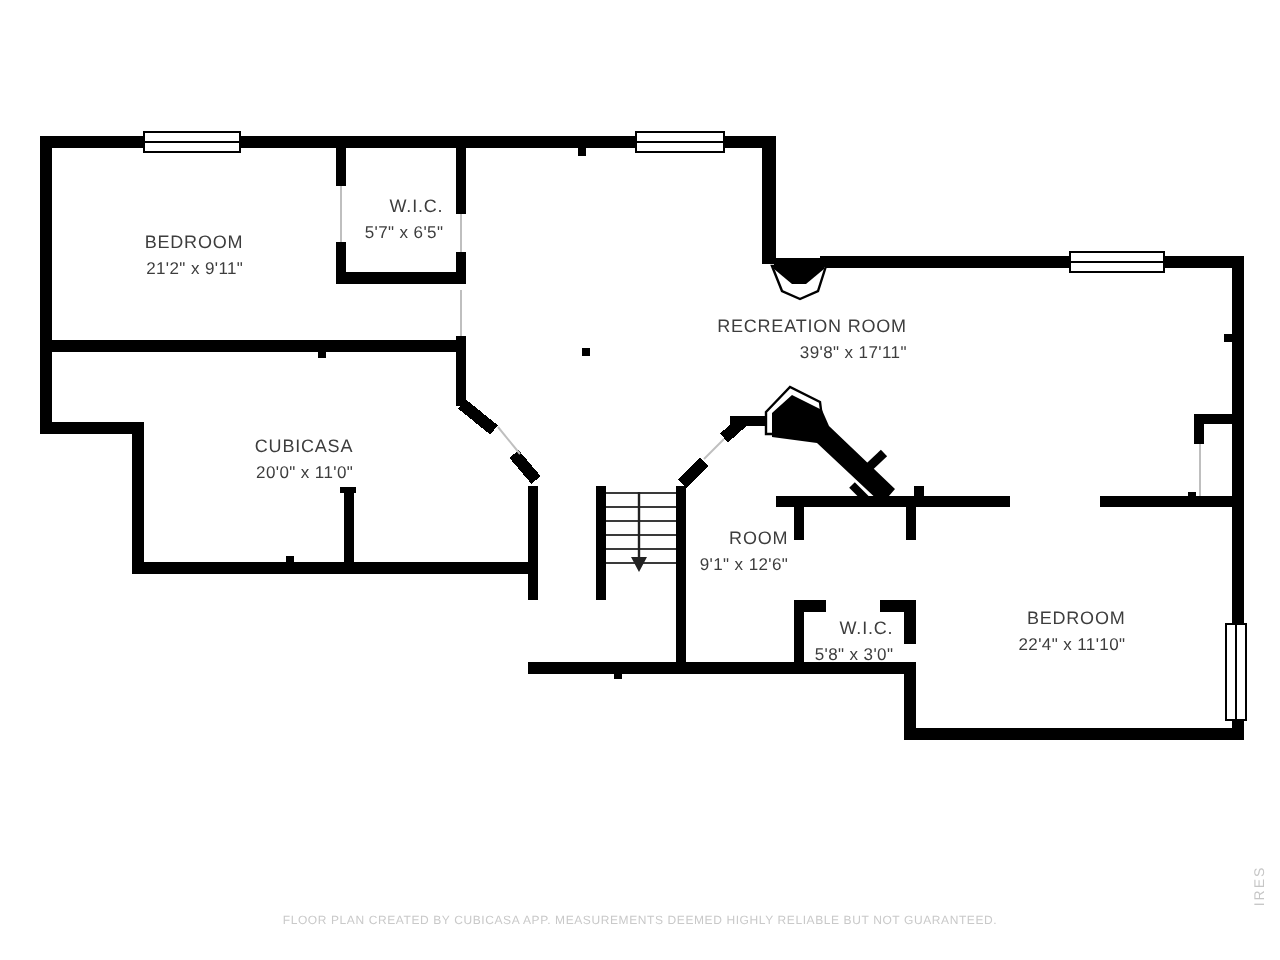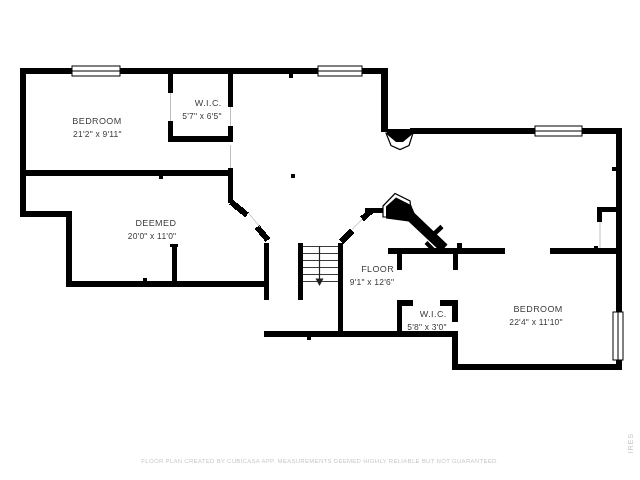--- a/index.html
+++ b/index.html
@@ -140,26 +140,30 @@
   </svg>
 
   <div class="room-label" style="left:97px;top:116px">
     <span class="nm">BEDROOM</span>
     <span class="dm">21'2" x 9'11"</span>
   </div>
   <div class="room-label" style="left:202px;top:98px">
     <span class="nm">W.I.C.</span>
     <span class="dm">5'7" x 6'5"</span>
   </div>
+  <div class="room-label" style="left:406px;top:158px">
+    <span class="nm">RECREATION ROOM</span>
+    <span class="dm">39'8" x 17'11"</span>
+  </div>
   <div class="room-label" style="left:152px;top:218px">
-    <span class="nm">DEEMED</span>
+    <span class="nm">CUBICASA</span>
     <span class="dm">20'0" x 11'0"</span>
   </div>
   <div class="room-label" style="left:372px;top:264px">
-    <span class="nm">FLOOR</span>
+    <span class="nm">ROOM</span>
     <span class="dm">9'1" x 12'6"</span>
   </div>
   <div class="room-label" style="left:427px;top:309px">
     <span class="nm">W.I.C.</span>
     <span class="dm">5'8" x 3'0"</span>
   </div>
   <div class="room-label" style="left:536px;top:304px">
     <span class="nm">BEDROOM</span>
     <span class="dm">22'4" x 11'10"</span>
   </div>

